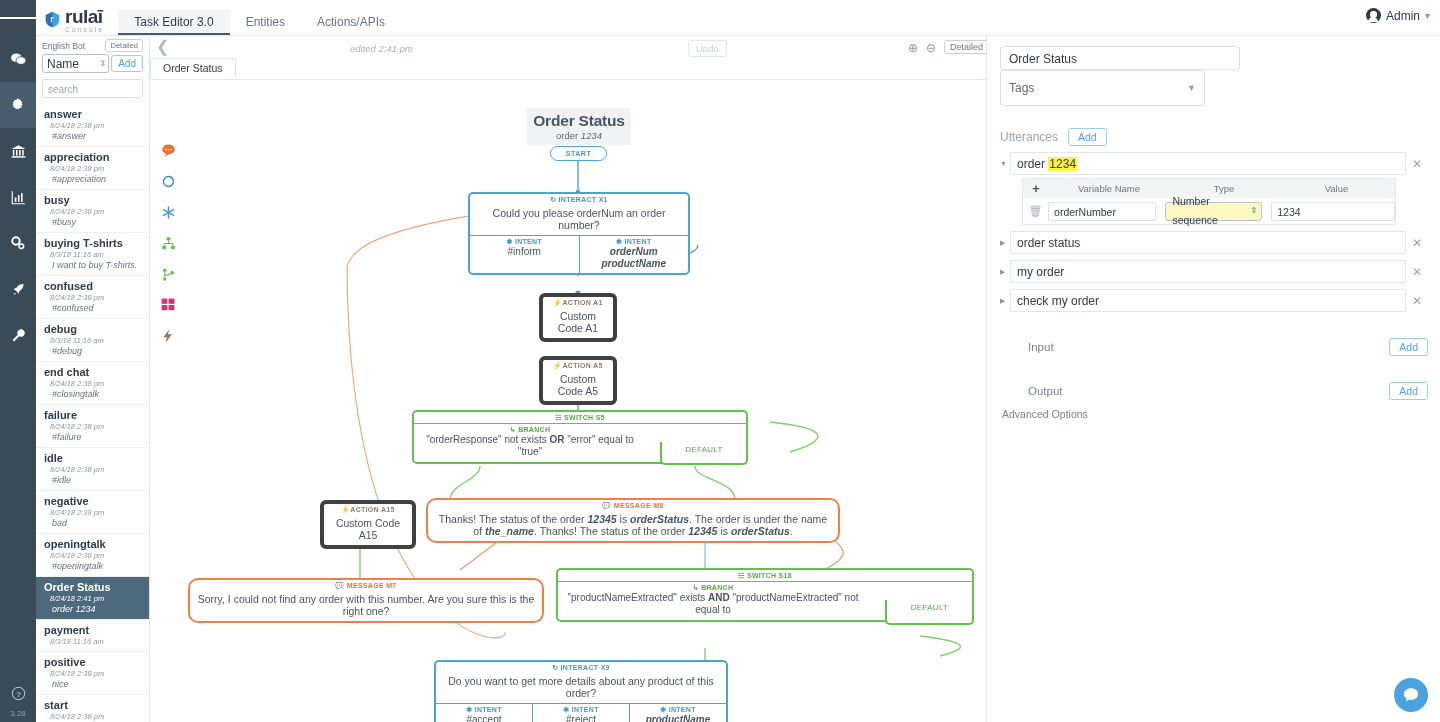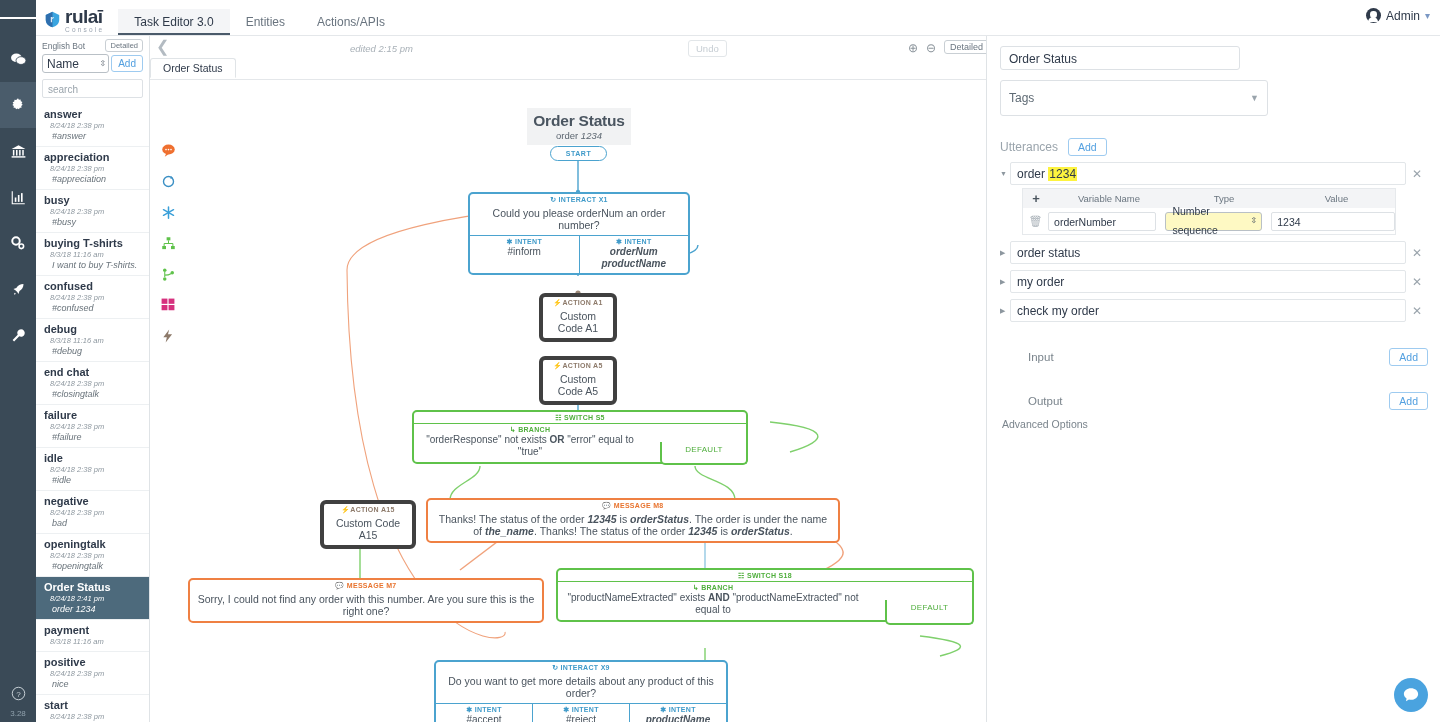--- a/index.html
+++ b/index.html
@@ -164,21 +164,21 @@
   
   .n-switch { border:2px solid #5fc24a; border-radius:5px; }
   .n-switch .node-hdr { color:#4fae3c; }
   .branch-row { display:flex; border-top:1px solid #5fc24a; }
   .branch-cell { padding:2px 6px 4px; text-align:center; }
   .branch-lbl { font-size:7px; font-weight:bold; color:#4fae3c; letter-spacing:.3px; }
   .branch-txt { font-size:10px; color:#4a545e; line-height:12px; }
   .default-cell { border:2px solid #5fc24a; border-radius:0 0 5px 5px; border-top:none; background:#fff;}
 
   
-  .n-msg { border:2px solid #ef8043; border-radius:5px; }
+  .n-msg { border:2px solid #ef8043; border-radius:10px; }
   .n-msg .node-hdr { color:#e8742f; }
   .n-msg .node-body b { font-style:italic; }
 
   .start-node {
     position:absolute; left:400px; top:66px; width:57px; height:15px;
     border:1.5px solid #4ba3cf; border-radius:8px; background:#fff;
     font-size:7px; font-weight:bold; color:#3f9ac9; letter-spacing:.5px;
     display:flex; align-items:center; justify-content:center;
   }
 
@@ -186,22 +186,22 @@
   .right {
     position:absolute; left:988px; top:36px; width:452px; height:686px;
     background:#fff; padding:10px 12px;
   }
   .field-label { font-size:11px; color:#5e6a74; margin-bottom:4px; }
   .text-input {
     width:240px; height:24px; border:1px solid #dde1e5; border-radius:3px;
     font-size:12px; color:#2f3a4a; padding:0 8px; line-height:24px; background:#fff; cursor:text;
   }
   .tags-select {
-    width:268px; height:25px; border:1px solid #dde1e5; border-radius:3px;
-    font-size:12px; color:#5e6a74; padding:17px 8px; line-height:25px; margin-top:10px;
+    width:205px; height:25px; border:1px solid #dde1e5; border-radius:3px;
+    font-size:12px; color:#5e6a74; padding:17px 8px; line-height:25px; 
     display:flex; align-items:center; justify-content:space-between; cursor:pointer; background:#fff;
   }
   .tags-select .chev { color:#9aa4ac; font-size:9px; }
   .utter-head { display:flex; align-items:center; gap:10px; margin-top:22px; }
   .utter-title { font-size:12px; color:#9aa4ac; }
   .btn-add {
     font-size:10.5px; color:#53a0e0; border:1px solid #9ecbf0; border-radius:3px;
     padding:2px 9px; background:#fff; cursor:pointer;
   }
   .utter-row { display:flex; align-items:center; margin-top:6px; }
@@ -420,21 +420,21 @@
         <div class="sb-item">
           <div class="nm">start</div>
           <div class="dt">8/24/18 2:38 pm</div>
         </div>
       </div>
   </div>
 
   <div class="canvas-wrap">
     <div class="canvas-top">
       <div class="back-arrow">❮</div>
-      <div class="edited">edited 2:15 pm</div>
+      <div class="edited">edited 2:41 pm</div>
       <div class="undo-btn">Undo</div>
       <div class="zoom-ic zoom-in">⊕</div>
       <div class="zoom-ic zoom-out">⊖</div>
       <div class="detailed-btn">Detailed</div>
       <div class="tabstrip">
         <span class="canvas-tab">Order Status</span>
       </div>
     </div>
     <div class="canvas-hr"></div>
 

